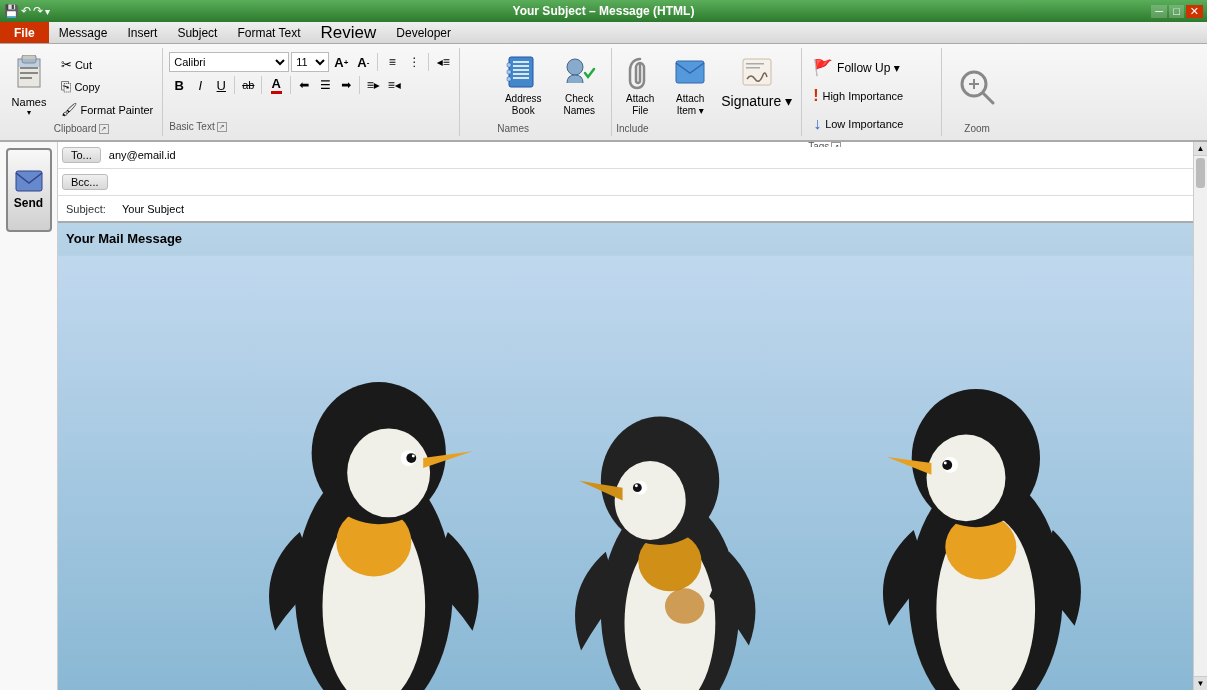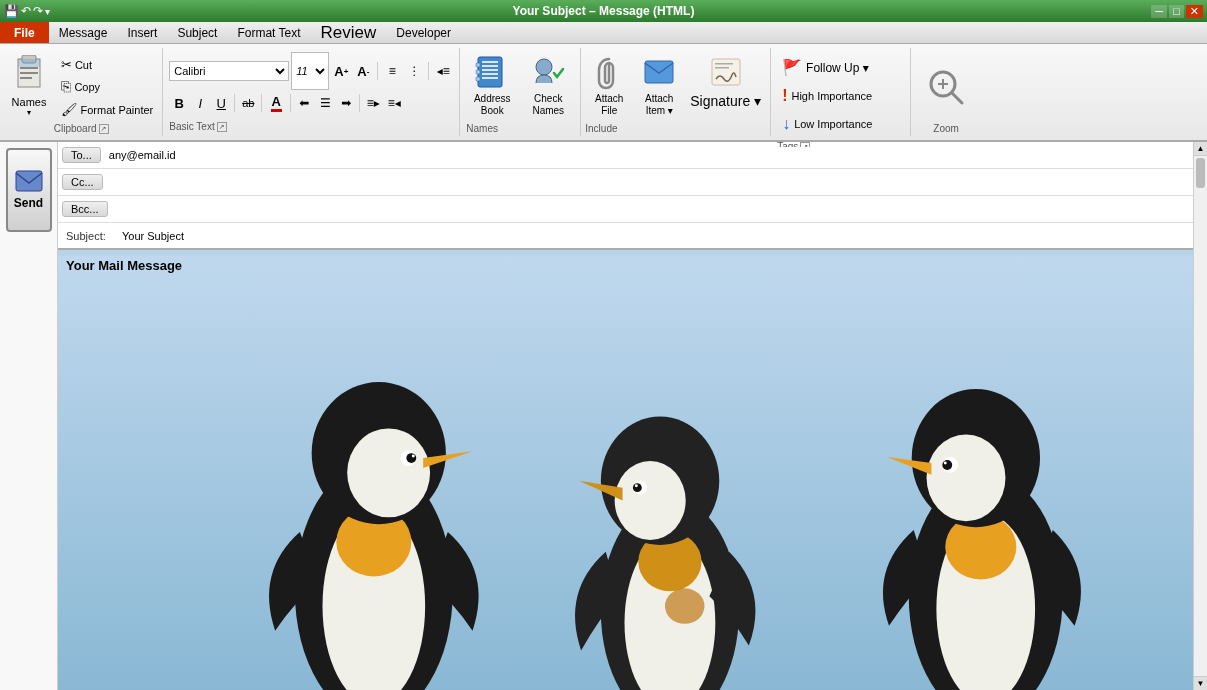--- a/index.html
+++ b/index.html
@@ -101,21 +101,21 @@
         <span style="width:10px;height:10px;border:1px solid #999;display:inline-flex;align-items:center;justify-content:center;font-size:7px;cursor:pointer;">↗</span>
       </div>
     </div>
 
     <div style="display:flex;flex-direction:column;border-right:1px solid #ccc;padding:4px 6px;min-width:250px;">
 
       <div style="display:flex;align-items:center;gap:2px;margin-bottom:3px;">
         <select style="width:120px;height:20px;border:1px solid #bbb;font-size:11px;background:white;">
           <option>Calibri</option>
         </select>
-        <select style="width:38px;height:38px;border:1px solid #bbb;font-size:11px;background:white;font-style:italic;">
+        <select style="width:38px;height:20px;border:1px solid #bbb;font-size:11px;background:white;">
           <option>11</option>
         </select>
         <div style="width:20px;height:20px;display:flex;align-items:center;justify-content:center;border:1px solid transparent;cursor:pointer;font-size:13px;font-weight:bold;">A<sup style="font-size:8px;">+</sup></div>
         <div style="width:20px;height:20px;display:flex;align-items:center;justify-content:center;border:1px solid transparent;cursor:pointer;font-size:13px;font-weight:bold;">A<sup style="font-size:8px;">-</sup></div>
         <div style="width:1px;height:18px;background:#ccc;margin:0 2px;"></div>
         <div style="width:20px;height:20px;display:flex;align-items:center;justify-content:center;border:1px solid transparent;cursor:pointer;font-size:12px;">≡</div>
         <div style="width:20px;height:20px;display:flex;align-items:center;justify-content:center;border:1px solid transparent;cursor:pointer;font-size:12px;">⋮</div>
         <div style="width:1px;height:18px;background:#ccc;margin:0 2px;"></div>
         <div style="width:20px;height:20px;display:flex;align-items:center;justify-content:center;border:1px solid transparent;cursor:pointer;font-size:12px;">◂≡</div>
       </div>
@@ -139,21 +139,21 @@
         <div style="width:1px;height:18px;background:#ccc;margin:0 2px;"></div>
         <div style="width:20px;height:20px;display:flex;align-items:center;justify-content:center;border:1px solid transparent;cursor:pointer;font-size:12px;">≡▸</div>
         <div style="width:20px;height:20px;display:flex;align-items:center;justify-content:center;border:1px solid transparent;cursor:pointer;font-size:12px;">≡◂</div>
       </div>
       <div style="font-size:10px;color:#555;margin-top:auto;display:flex;align-items:center;gap:2px;">
         <span>Basic Text</span>
         <span style="width:10px;height:10px;border:1px solid #999;display:inline-flex;align-items:center;justify-content:center;font-size:7px;cursor:pointer;">↗</span>
       </div>
     </div>
 
-    <div style="display:flex;flex-direction:column;border-right:1px solid #ccc;padding:2px 6px;min-width:120px;">
+    <div style="display:flex;flex-direction:column;border-right:1px solid #ccc;padding:2px 6px;min-width:120px;margin-left:31px;">
       <div style="display:flex;flex-direction:row;align-items:flex-start;flex:1;gap:4px;">
 
         <div style="display:flex;flex-direction:column;align-items:center;padding:4px;cursor:pointer;border:1px solid transparent;min-width:52px;">
           <div style="width:36px;height:36px;display:flex;align-items:center;justify-content:center;">
             <svg width="36" height="36" viewBox="0 0 36 36">
               <rect x="4" y="2" width="24" height="30" rx="2" fill="#4488cc" stroke="#2255aa" stroke-width="1"></rect>
               <rect x="2" y="8" width="4" height="4" rx="1" fill="#aaccee" stroke="#2255aa" stroke-width="0.5"></rect>
               <rect x="2" y="15" width="4" height="4" rx="1" fill="#aaccee" stroke="#2255aa" stroke-width="0.5"></rect>
               <rect x="2" y="22" width="4" height="4" rx="1" fill="#aaccee" stroke="#2255aa" stroke-width="0.5"></rect>
               <rect x="8" y="6" width="16" height="2" fill="white" opacity="0.8"></rect>
@@ -278,26 +278,20 @@
 
     <div style="flex:1;display:flex;flex-direction:column;">
 
       <div style="display:flex;align-items:center;border-bottom:1px solid #ddd;height:27px;">
         <button style="background:linear-gradient(to bottom,#f0f0f0,#d8d8d8);border:1px solid #bbb;border-radius:3px;padding:1px 8px;font-size:11px;cursor:pointer;margin:2px 4px;min-width:36px;">
           <span>To...</span>
         </button>
         <input type="text" style="flex: 1 1 0%; border: none; outline: none; font-size: 11px; padding: 2px 4px;" value="any@email.id">
       </div>
 
-      <div style="display:flex;align-items:center;border-bottom:1px solid #ddd;height:27px;">
-        <button style="background:linear-gradient(to bottom,#f0f0f0,#d8d8d8);border:1px solid #bbb;border-radius:3px;padding:1px 8px;font-size:11px;cursor:pointer;margin:2px 4px;min-width:36px;">
-          <span>Cc...</span>
-        </button>
-        <input type="text" style="flex: 1 1 0%; border: none; outline: none; font-size: 11px; padding: 2px 4px;" value="">
-      </div>
 
       <div style="display:flex;align-items:center;border-bottom:1px solid #ddd;height:27px;">
         <button style="background:linear-gradient(to bottom,#f0f0f0,#d8d8d8);border:1px solid #bbb;border-radius:3px;padding:1px 8px;font-size:11px;cursor:pointer;margin:2px 4px;min-width:36px;">
           <span>Bcc...</span>
         </button>
         <input type="text" style="flex: 1 1 0%; border: none; outline: none; font-size: 11px; padding: 2px 4px;" value="">
       </div>
 
       <div style="display:flex;align-items:center;border-bottom:2px solid #aaa;height:27px;">
         <span style="font-size:11px;padding:0 8px;color:#333;min-width:60px;">Subject:</span>

